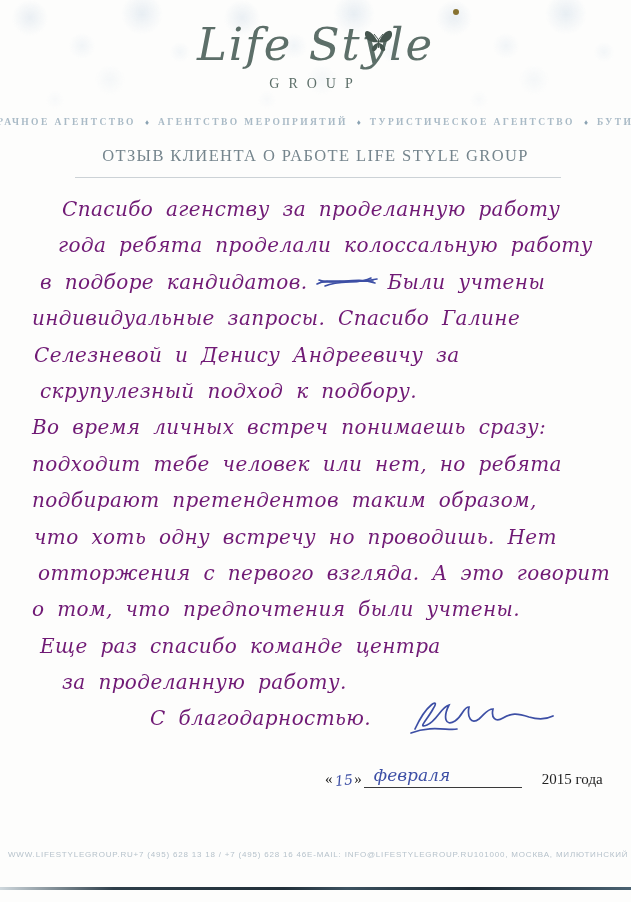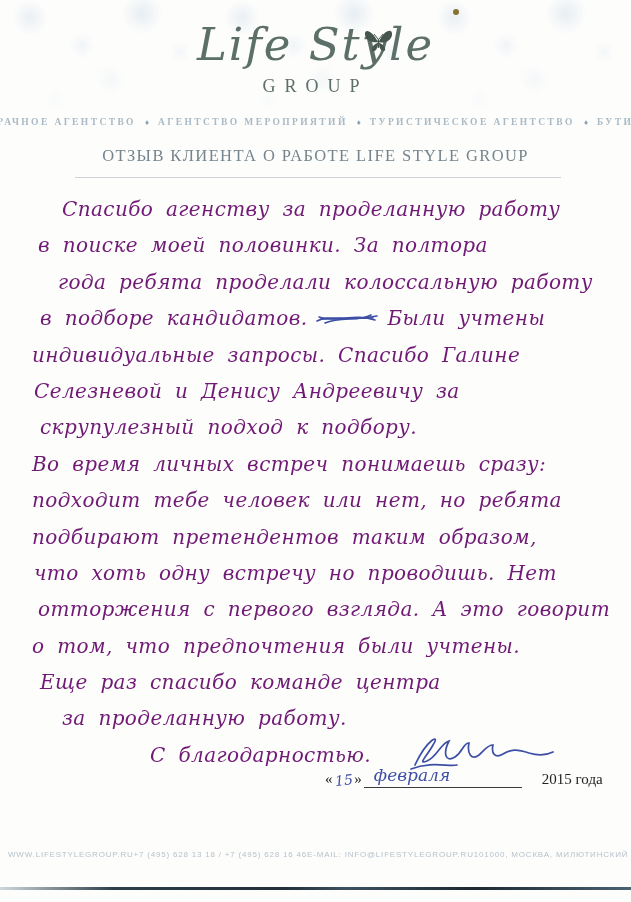--- a/index.html
+++ b/index.html
@@ -16,21 +16,21 @@
       radial-gradient(circle 13px at 55px 100px, #e6edf3 0%, rgba(230,237,243,0) 75%);
     background-size:212px 132px;background-repeat:repeat-x;
     -webkit-mask-image:linear-gradient(180deg,#000 0%,rgba(0,0,0,.5) 50%,transparent 100%);
             mask-image:linear-gradient(180deg,#000 0%,rgba(0,0,0,.5) 50%,transparent 100%);}
   .gold-dot{position:absolute;left:453px;top:9px;width:6px;height:6px;border-radius:50%;background:#877231;}
 
   .logo-wrap{position:absolute;top:16px;left:0;right:0;text-align:center;}
   .logo-script{font-family:"DejaVu Serif",serif;font-style:italic;font-size:45px;line-height:58px;
                color:#5d6f69;letter-spacing:2px;}
   .butterfly{position:absolute;left:362px;top:10px;}
-  .logo-group{margin-top:2px;font-size:18px;letter-spacing:9px;color:#5d6f69;}
+  .logo-group{margin-top:2px;font-size:14px;letter-spacing:9px;color:#5d6f69;}
 
   .services{position:absolute;top:117px;left:0;right:0;display:flex;justify-content:center;
             align-items:center;gap:9px;font-size:9.5px;letter-spacing:2.4px;color:#a9bac6;white-space:nowrap;font-weight:bold;}
   .services .diamond{color:#8aa2b2;font-size:8px;letter-spacing:0;}
 
   .doc-title{position:absolute;top:146px;left:0;right:0;text-align:center;font-size:16.5px;
              letter-spacing:1.4px;color:#75858d;}
   .divider{position:absolute;top:177px;left:75px;width:486px;border-top:1.5px solid #ccd2d6;}
 
   .review{position:absolute;top:191px;left:32px;width:580px;font-family:"DejaVu Serif",serif;
@@ -85,21 +85,20 @@
     <span>ТУРИСТИЧЕСКОЕ АГЕНТСТВО</span>
     <span class="diamond">♦</span>
     <span>БУТИК</span>
   </div>
 
   <div class="doc-title">ОТЗЫВ КЛИЕНТА О РАБОТЕ LIFE STYLE GROUP</div>
   <div class="divider"></div>
 
   <div class="review">
     <div class="hw-line" style="padding-left:30px">Спасибо агенству за проделанную работу</div>
-    <div class="hw-line" style="padding-left:6px">в поиске моей половинки. За полтора</div>
     <div class="hw-line" style="padding-left:26px">года ребята проделали колоссальную работу</div>
     <div class="hw-line" style="padding-left:8px"><span>в подборе кандидатов.</span><svg class="scribble" width="64" height="16" viewBox="0 0 64 16">
           <g stroke="#3d4fa5" stroke-width="1.6" fill="none" stroke-linecap="round">
             <path d="M2 11 C14 4 30 12 62 6"></path>
             <path d="M4 7 C20 13 40 3 60 10"></path>
             <path d="M6 9 L58 8"></path>
             <path d="M10 13 C26 6 44 12 56 5"></path>
           </g>
         </svg><span>Были учтены</span></div>
     <div class="hw-line" style="padding-left:0">индивидуальные запросы. Спасибо Галине</div>

